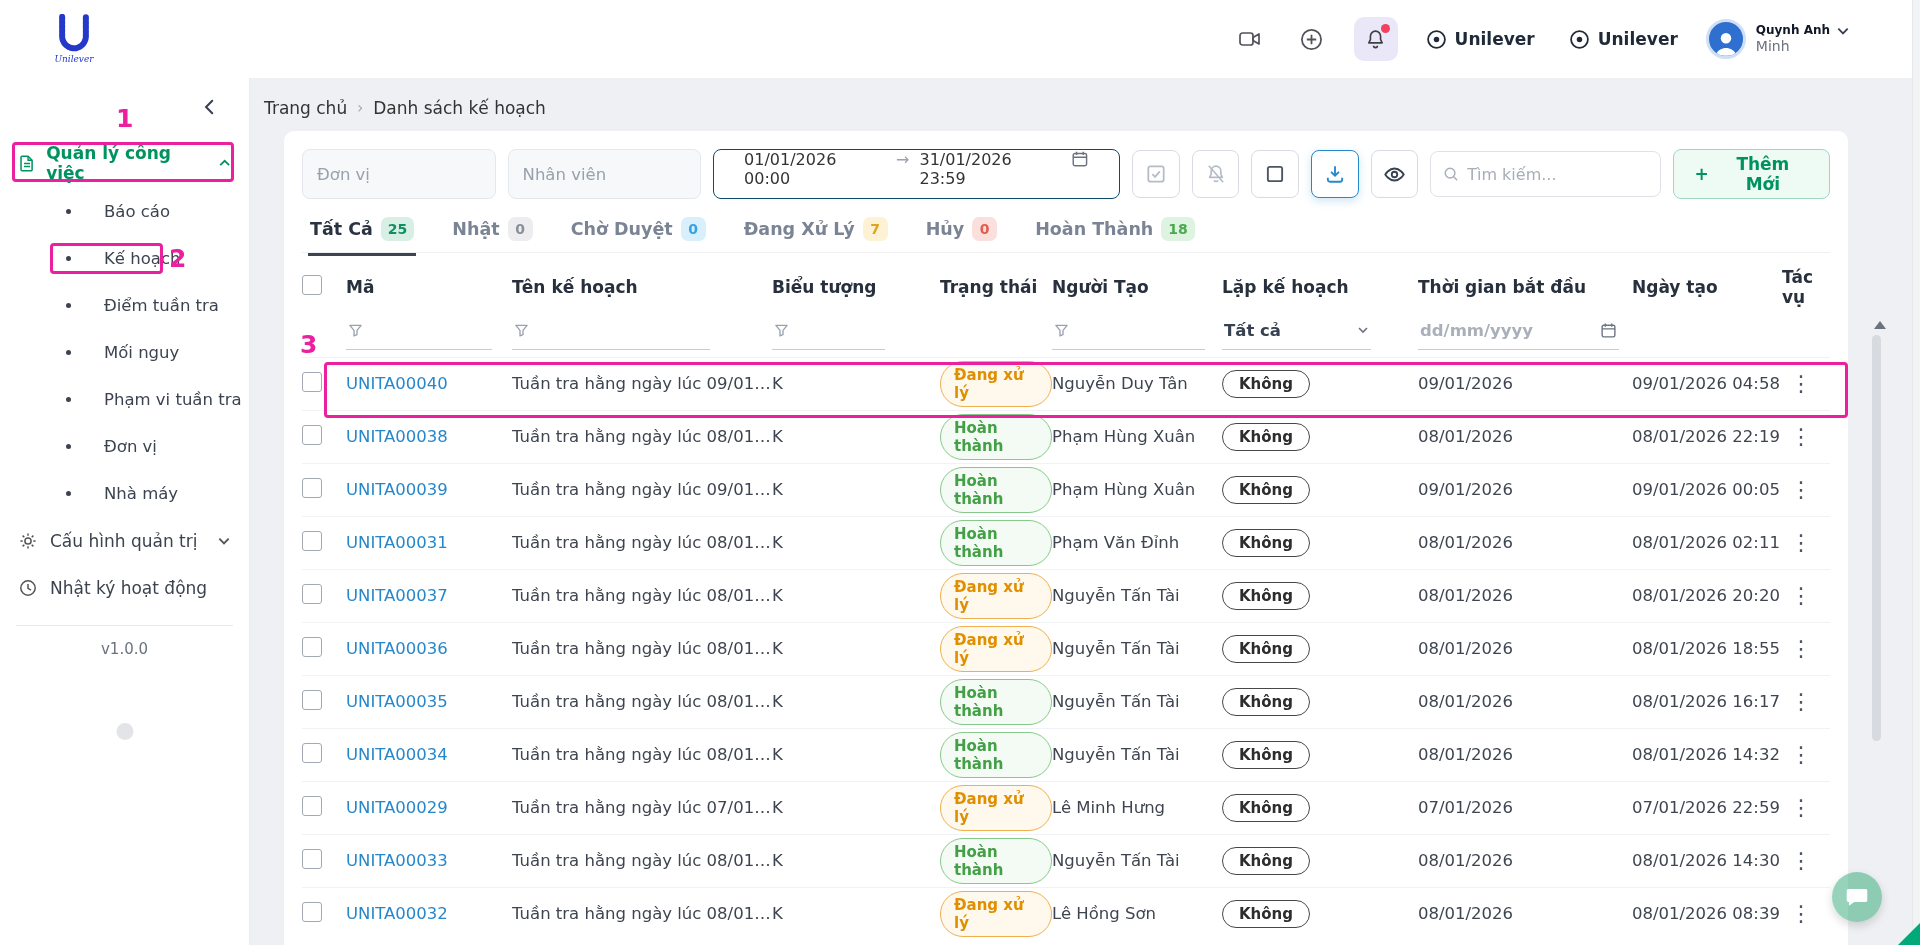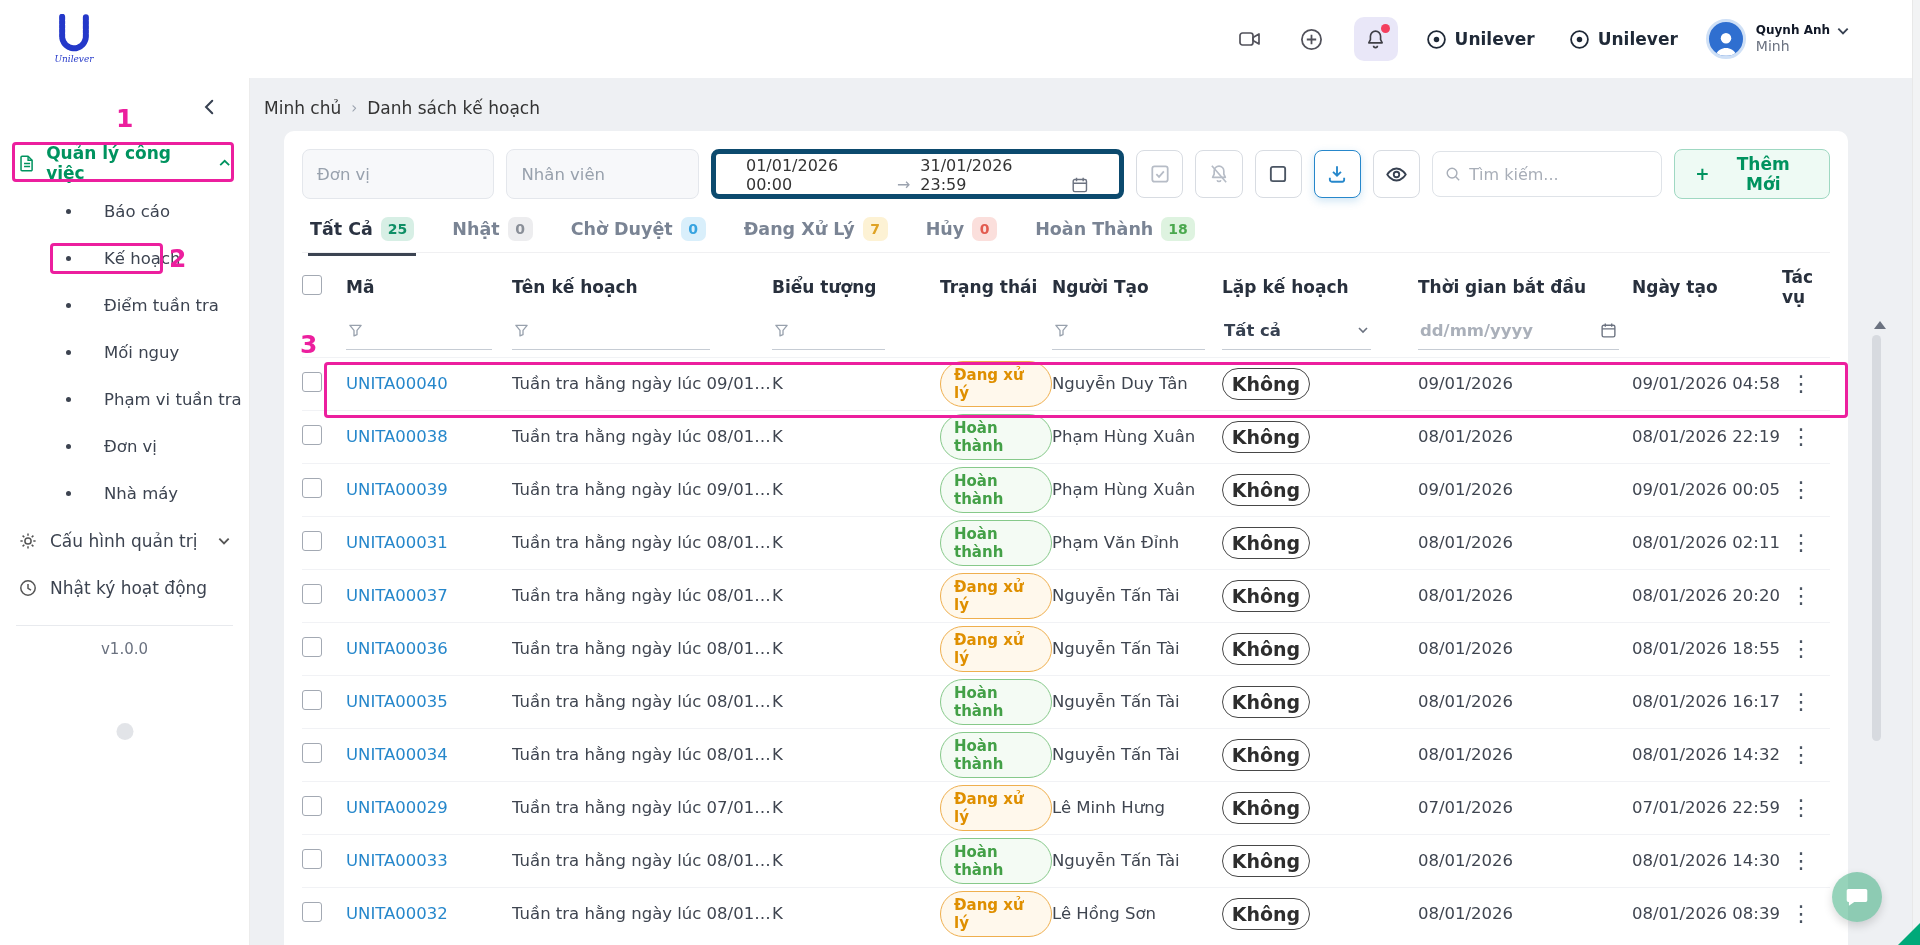--- a/index.html
+++ b/index.html
@@ -50,21 +50,21 @@
   .bc-home { color:#333; cursor:pointer; }
   .bc-sep { color:#9ca3af; font-size:15px; }
   .bc-current { color:#333; font-weight:500; }
 
   .card { position:relative; margin:13px 0 0 34px; width:1564px; height:900px; background:#fff; border-radius:10px 10px 0 0; padding:0 18px; }
 
   
   .filterbar { display:flex; align-items:center; gap:12px; padding-top:18px; }
   .input-box { height:50px; border:1px solid #e4e7ec; background:#f7f8fa; border-radius:8px; display:flex; align-items:center; padding:0 14px; color:#98a1ad; font-size:16.5px; cursor:pointer; }
   .input-unit, .input-emp { width:195px; }
-  .daterange { height:50px; border:5px solid #0c4a6e; background:#fff; border-radius:8px; display:flex; align-items:flex-end; gap:10px; padding:0 30px; font-size:16px; color:#333; cursor:pointer; }
+  .daterange { height:50px; border:1px solid #0c4a6e; background:#fff; border-radius:8px; display:flex; align-items:flex-start; gap:10px; padding:0 30px; font-size:16px; color:#333; cursor:pointer; }
   .date-arrow { color:#9ca3af; }
   .iconbtn { width:48px; height:48px; border:1px solid #d8dce2; border-radius:8px; background:#fff; display:flex; align-items:center; justify-content:center; }
   .iconbtn.download { border-color:#2687cb; box-shadow:0 3px 8px rgba(38,135,203,.22); }
   .search-box { margin-left:auto; width:233px; height:46px; border:1px solid #dfe3e8; border-radius:8px; background:#fff; display:flex; align-items:center; gap:8px; padding:0 12px; }
   .search-box input { border:none; outline:none; width:100%; font-size:16px; color:#333; font-family:inherit; background:transparent; }
   .search-box input::placeholder { color:#a8aeb8; }
   .add-btn { height:50px; padding:0 20px; border:1px solid #9fd8c2; border-radius:8px; background:#eefaf4; color:#00935f; font-weight:600; font-size:17px; display:flex; align-items:center; gap:8px; }
 
   
   .tabs { display:flex; gap:34px; margin-top:12px; height:42px; align-items:flex-start; border-bottom:1px solid #f0f0f2; padding:0 6px; }
@@ -90,21 +90,21 @@
   .fline.date { justify-content:space-between; }
   .fline .ph { color:#aab0ba; font-size:16.5px; }
   tbody tr { border-top:1px solid #f1f2f5; }
   tbody td { height:53px; vertical-align:middle; font-size:16.5px; color:#3f4550; }
   .cb { display:inline-block; width:20px; height:20px; border:1.6px solid #a3a9b3; border-radius:3px; background:#fff; cursor:pointer; }
   a.code { color:#2687cb; font-weight:500; text-decoration:none; cursor:pointer; }
   .name-cell { display:block; white-space:nowrap; overflow:hidden; text-overflow:ellipsis; }
   .status { display:inline-block; padding:4px 13px; border-radius:999px; font-size:15px; font-weight:600; border:1px solid; }
   .st-processing { color:#df8f00; border-color:#efaf4e; background:#fff8ec; }
   .st-done { color:#43a047; border-color:#86c98a; background:#f4fbf4; }
-  .pill { display:inline-block; width:88px; text-align:center; padding:4px 0; border:1.3px solid #474747; border-radius:999px; font-size:19px; font-weight:600; color:#2d2d2d; }
+  .pill { display:inline-block; width:88px; text-align:center; padding:4px 0; border:1.3px solid #474747; border-radius:999px; font-size:15px; font-weight:600; color:#2d2d2d; }
   .dots { font-size:22px; color:#4b5563; cursor:pointer; padding:0 8px; }
 
   
   .tbl-scroll-arrow { position:absolute; left:1590px; top:190px; width:0; height:0;
     border-left:6px solid transparent; border-right:6px solid transparent; border-bottom:8px solid #6b7280; }
   .tbl-scroll-thumb { position:absolute; left:1588px; top:204px; width:9px; height:406px; background:#d7dadf; border-radius:5px; }
   .page-scrollbar { position:absolute; top:0; right:0; width:8px; height:945px; background:#f2f3f4; border-left:1px solid #e8e8e8; z-index:6; }
   .corner-arrow { position:absolute; right:0; bottom:0; width:0; height:0;
     border-style:solid; border-width:0 0 22px 22px; border-color:transparent transparent #00a979 transparent; z-index:7; }
   .chat-bubble { position:absolute; left:1832px; top:872px; width:50px; height:50px; border-radius:50%;
@@ -267,21 +267,21 @@
     </div>
   </nav>
 
   <div class="side-divider"></div>
   <div class="version">v1.0.0</div>
   <div class="decor-dot"></div>
 </aside>
 
 <main class="main">
   <div class="breadcrumb">
-    <span class="bc-home">Minh chủ</span>
+    <span class="bc-home">Trang chủ</span>
     <span class="bc-sep">›</span>
     <span class="bc-current">Danh sách kế hoạch</span>
   </div>
 
   <section class="card">
 
     <div class="filterbar">
       <div class="input-box input-unit">Đơn vị</div>
       <div class="input-box input-emp">Nhân viên</div>
 

